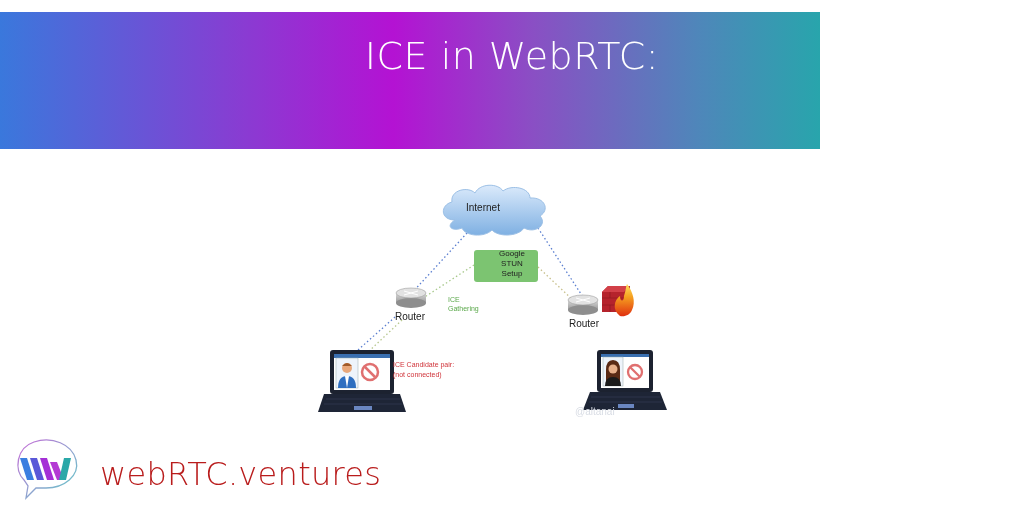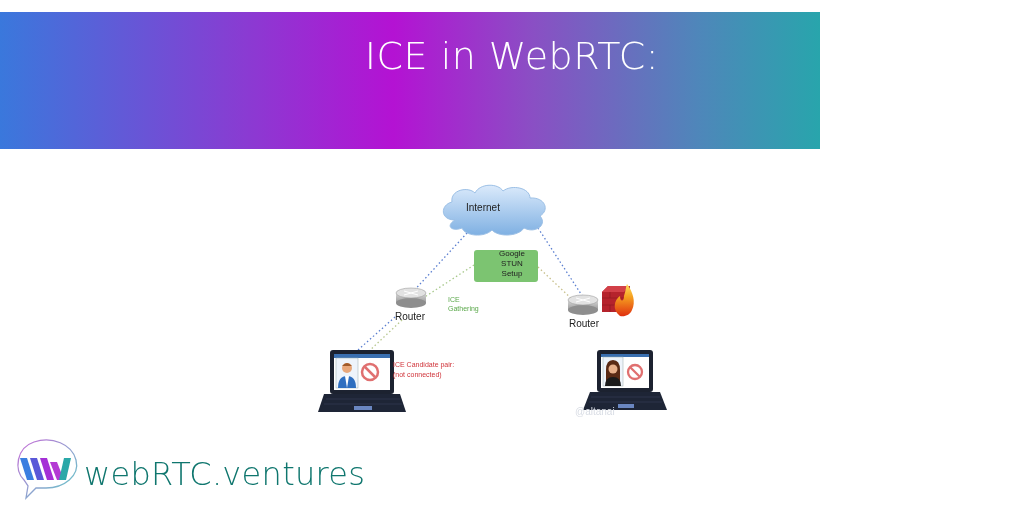--- a/index.html
+++ b/index.html
@@ -4,21 +4,21 @@
 <style>
   html, body { margin:0; padding:0; }
   body { width:1024px; height:512px; background:#ffffff; position:relative; overflow:hidden; font-family:"Liberation Sans", sans-serif; }
   .banner { position:absolute; left:0; top:12px; width:820px; height:137px;
     background:linear-gradient(90deg,#3a78dc 0%,#8a3bd2 30%,#b412d3 48%,#8a4fc4 65%,#4f86ba 85%,#28a5ac 100%); }
   .title { position:absolute; left:0; width:1024px; text-align:center; color:#fff; font-family:"DejaVu Sans", sans-serif; font-weight:200; letter-spacing:0.5px; }
   .t1 { top:22px; font-size:38px; }
   .t2 { top:78px; font-size:38px; }
   .diagram { position:absolute; left:300px; top:180px; width:380px; height:240px; }
   .txt { position:absolute; font-family:"Liberation Sans", sans-serif; white-space:nowrap; }
-  .logo-text { position:absolute; left:84px; top:455px; font-family:"DejaVu Sans", sans-serif; font-size:32px; color:#0f766e; font-weight:300; letter-spacing:0.3px; }
+  .logo-text { position:absolute; left:100px; top:455px; font-family:"DejaVu Sans", sans-serif; font-size:32px; color:#b91c1c; font-weight:300; letter-spacing:0.3px; }
 </style>
 </head>
 <body>
 
 <div class="banner">
   <div class="title t1">ICE in WebRTC:</div>
 </div>
 
 <div class="diagram">
   <svg width="380" height="240" viewBox="0 0 380 240" style="position:absolute;left:0;top:0">

